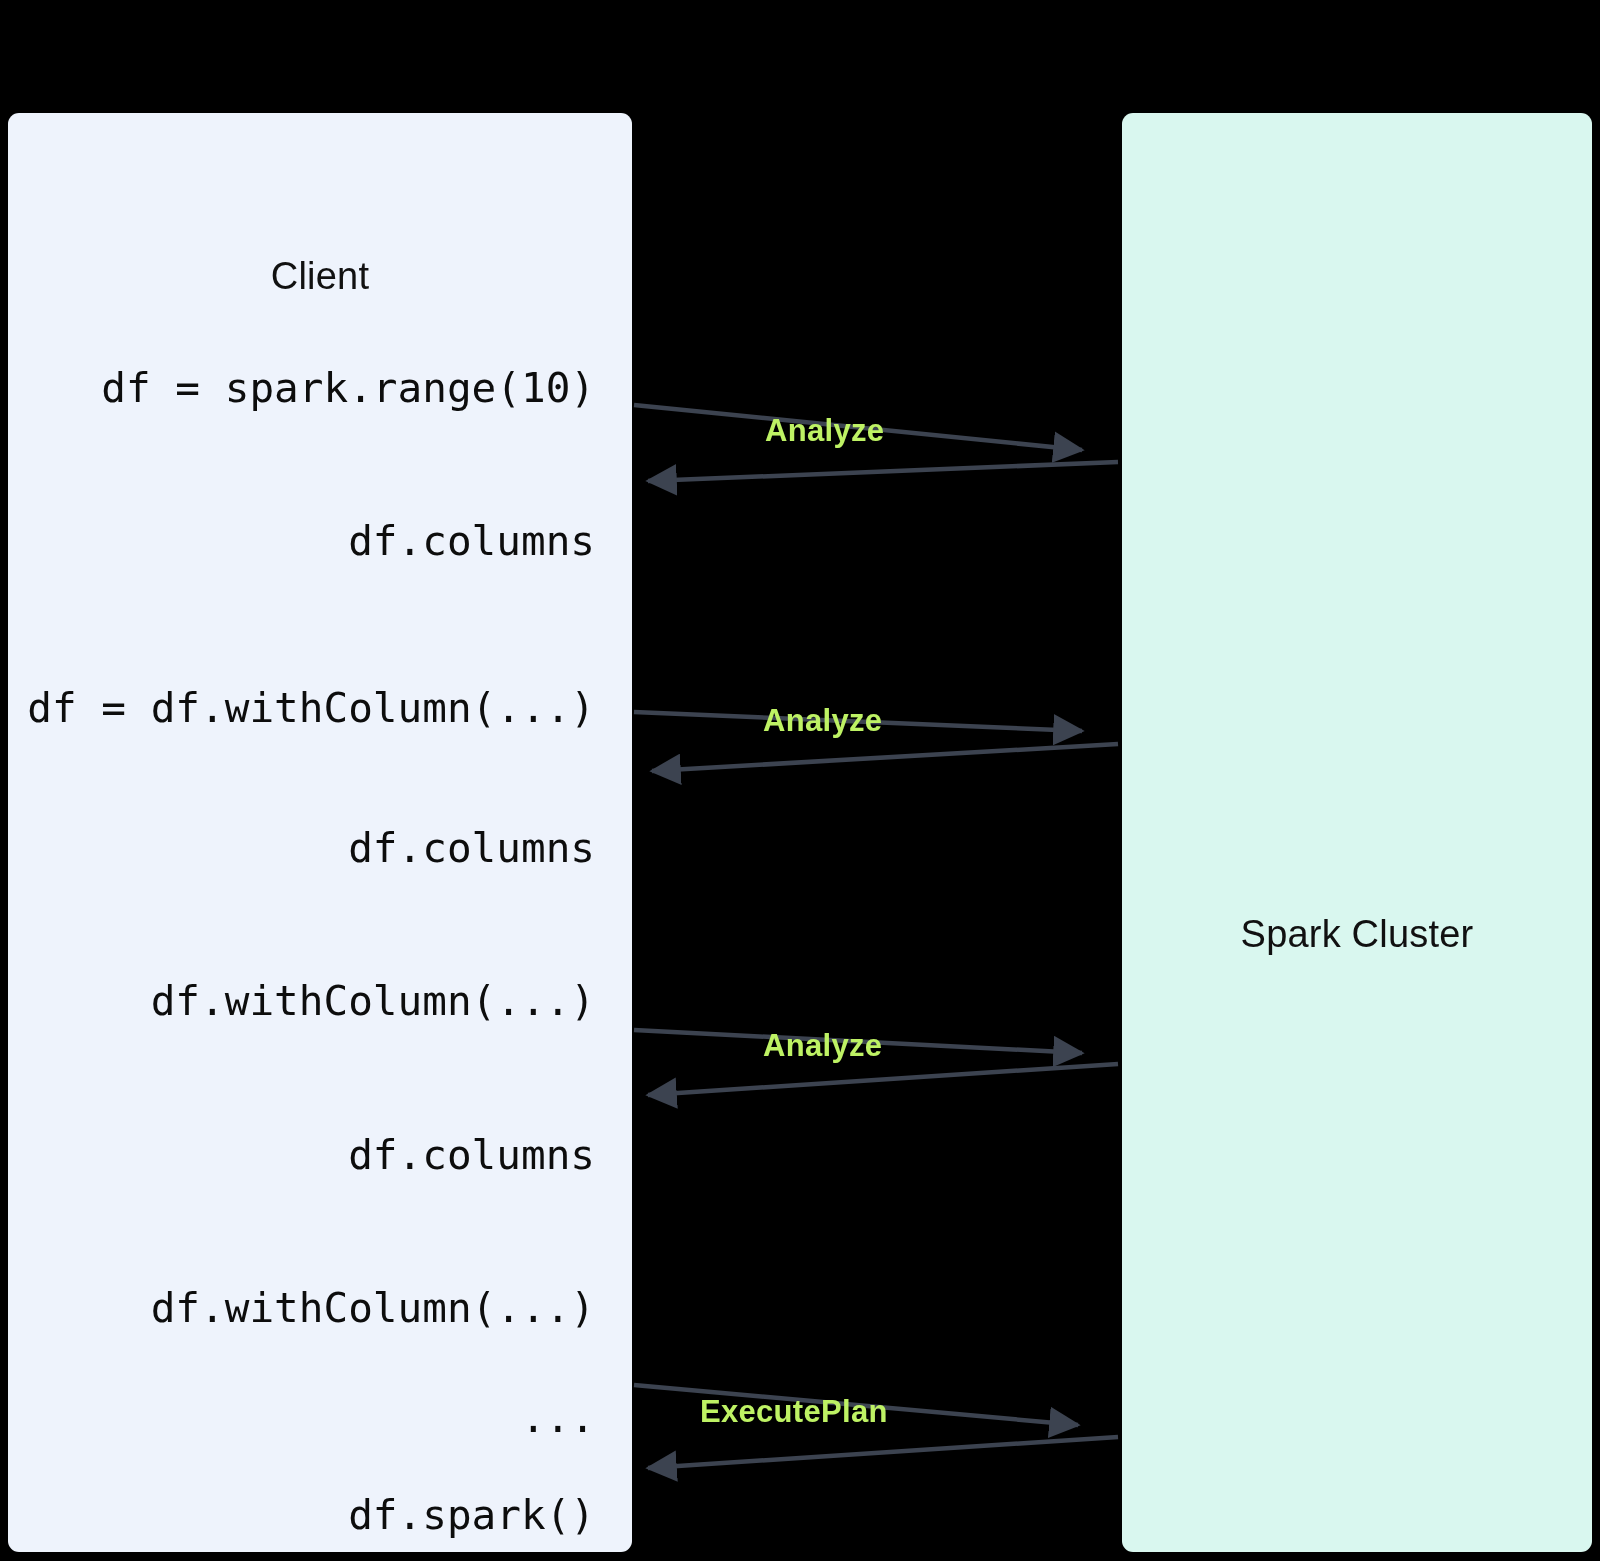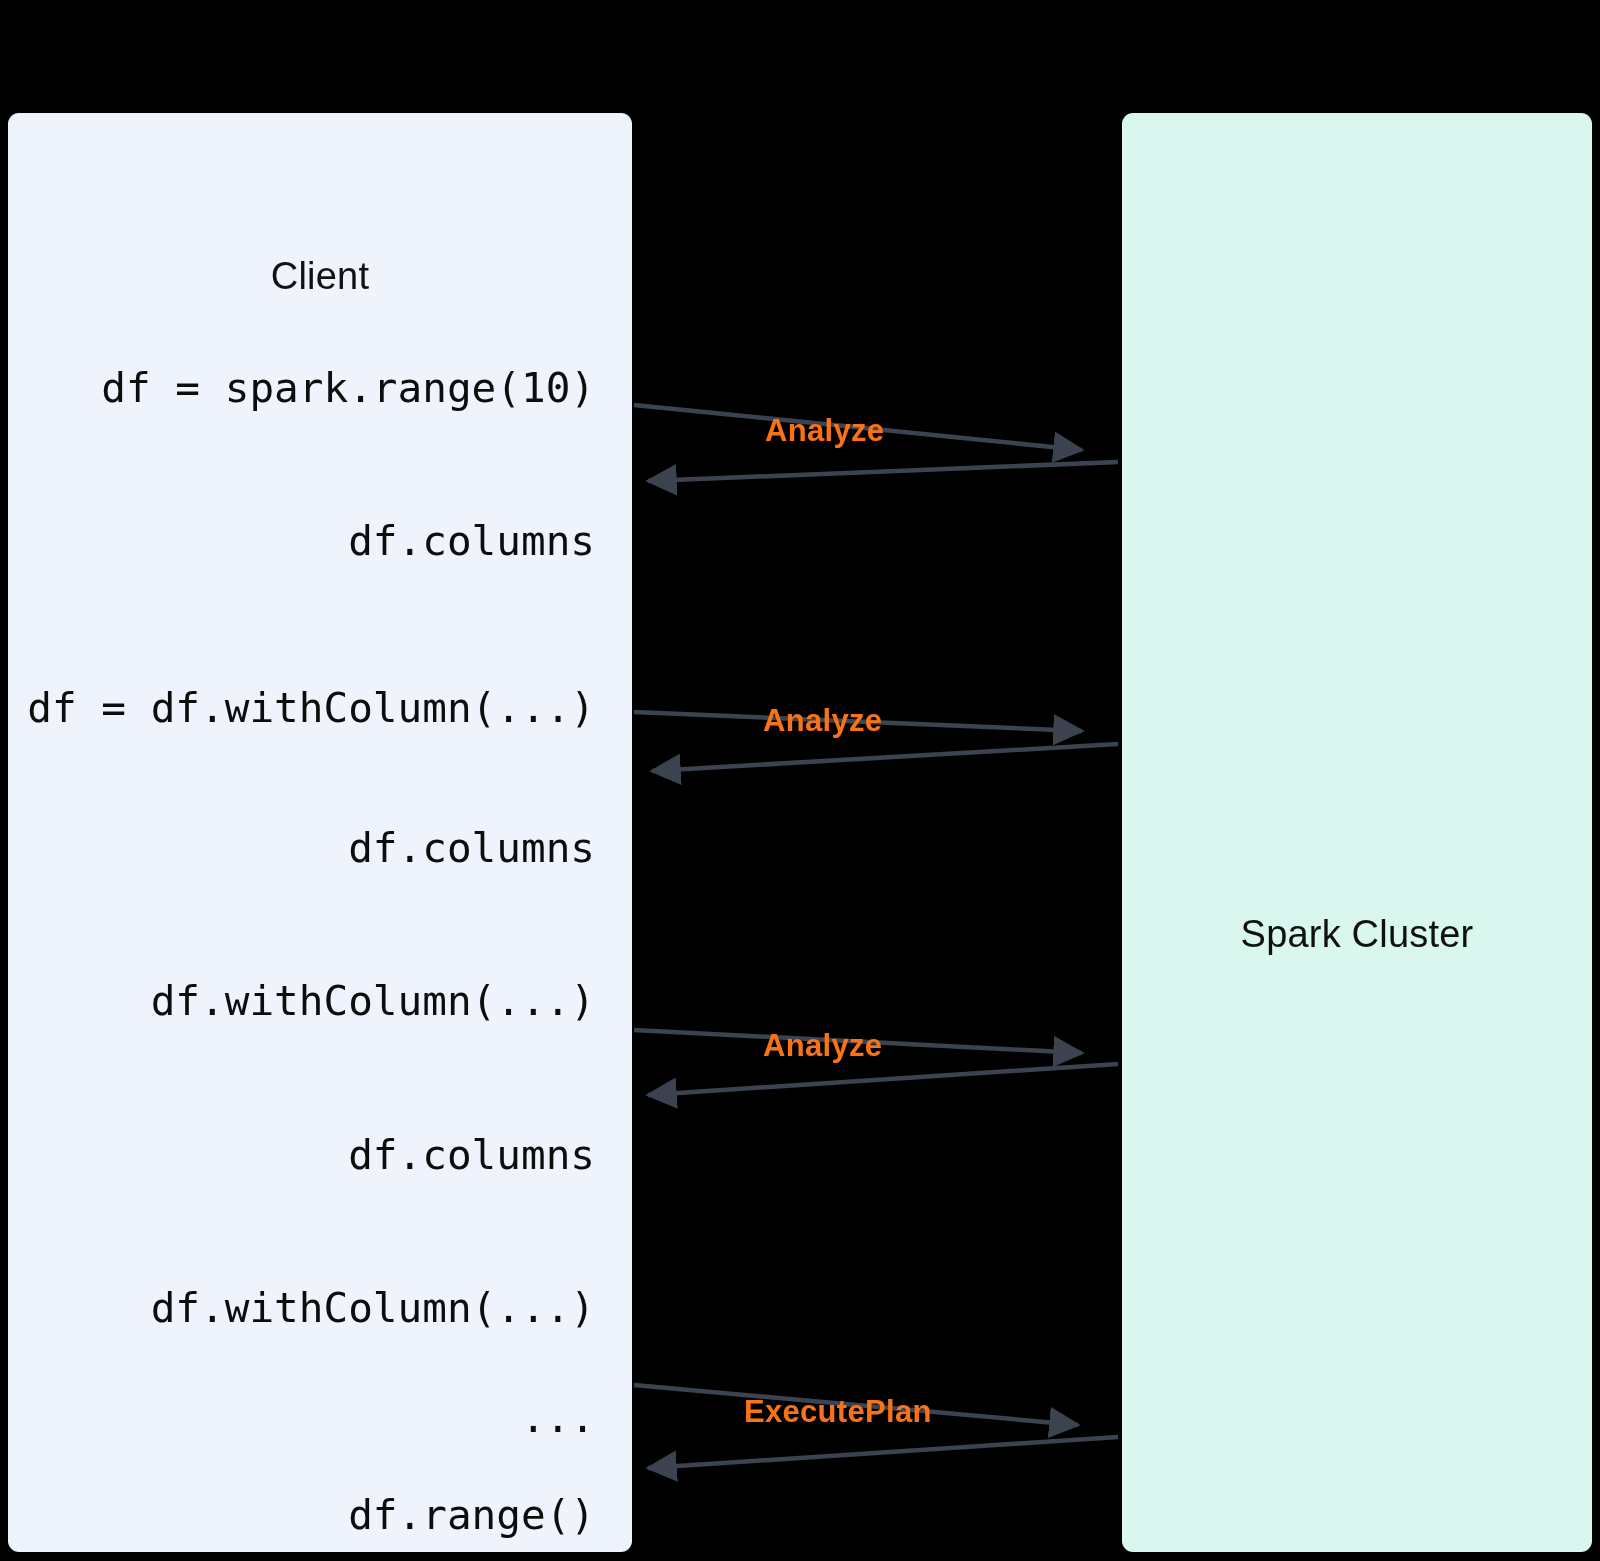--- a/index.html
+++ b/index.html
@@ -71,21 +71,21 @@
     white-space: pre;
     text-align: center;
   }
 
   
   .msg-label {
     position: absolute;
     font-family: "Liberation Sans", sans-serif;
     font-weight: bold;
     font-size: 31px;
-    color: #f97316;
+    color: #bef264;
     white-space: nowrap;
     letter-spacing: 0.3px;
   }
 
   
   #arrow-layer {
     position: absolute;
     left: 0; top: 0;
     width: 1600px;
     height: 1561px;
@@ -109,21 +109,21 @@
     <div class="code-line" style="top:711px;">df.columns</div>
 
     <div class="code-line" style="top:864px;">df.withColumn(...)</div>
 
     <div class="code-line" style="top:1018px;">df.columns</div>
 
     <div class="code-line" style="top:1171px;">df.withColumn(...)</div>
 
     <div class="code-line" style="top:1281px;">...</div>
 
-    <div class="code-line" style="top:1378px;">df.range()</div>
+    <div class="code-line" style="top:1378px;">df.spark()</div>
   </div>
 
   <div class="box" id="cluster-box">
     <div class="box-title" id="cluster-title">Spark Cluster</div>
   </div>
 
   <svg id="arrow-layer" viewBox="0 0 1600 1561">
     <defs>
       <marker id="arrow-right" markerWidth="7" markerHeight="7" refX="6.4" refY="3.5" orient="auto" markerUnits="strokeWidth">
         <path d="M0,0 L7,3.5 L0,7 z" fill="#3c4350"></path>
@@ -153,15 +153,15 @@
       <line x1="1118" y1="1437" x2="648" y2="1468" stroke="#3c4350" stroke-width="4.5" marker-end="url(#arrow-left)"></line>
     </g>
   </svg>
 
   <div class="msg-label" style="left:765px; top:413px;">Analyze</div>
 
   <div class="msg-label" style="left:763px; top:703px;">Analyze</div>
 
   <div class="msg-label" style="left:763px; top:1028px;">Analyze</div>
 
-  <div class="msg-label" style="left:744px; top:1394px;">ExecutePlan</div>
+  <div class="msg-label" style="left:700px; top:1394px;">ExecutePlan</div>
 
 </div>
 
 </body></html>

